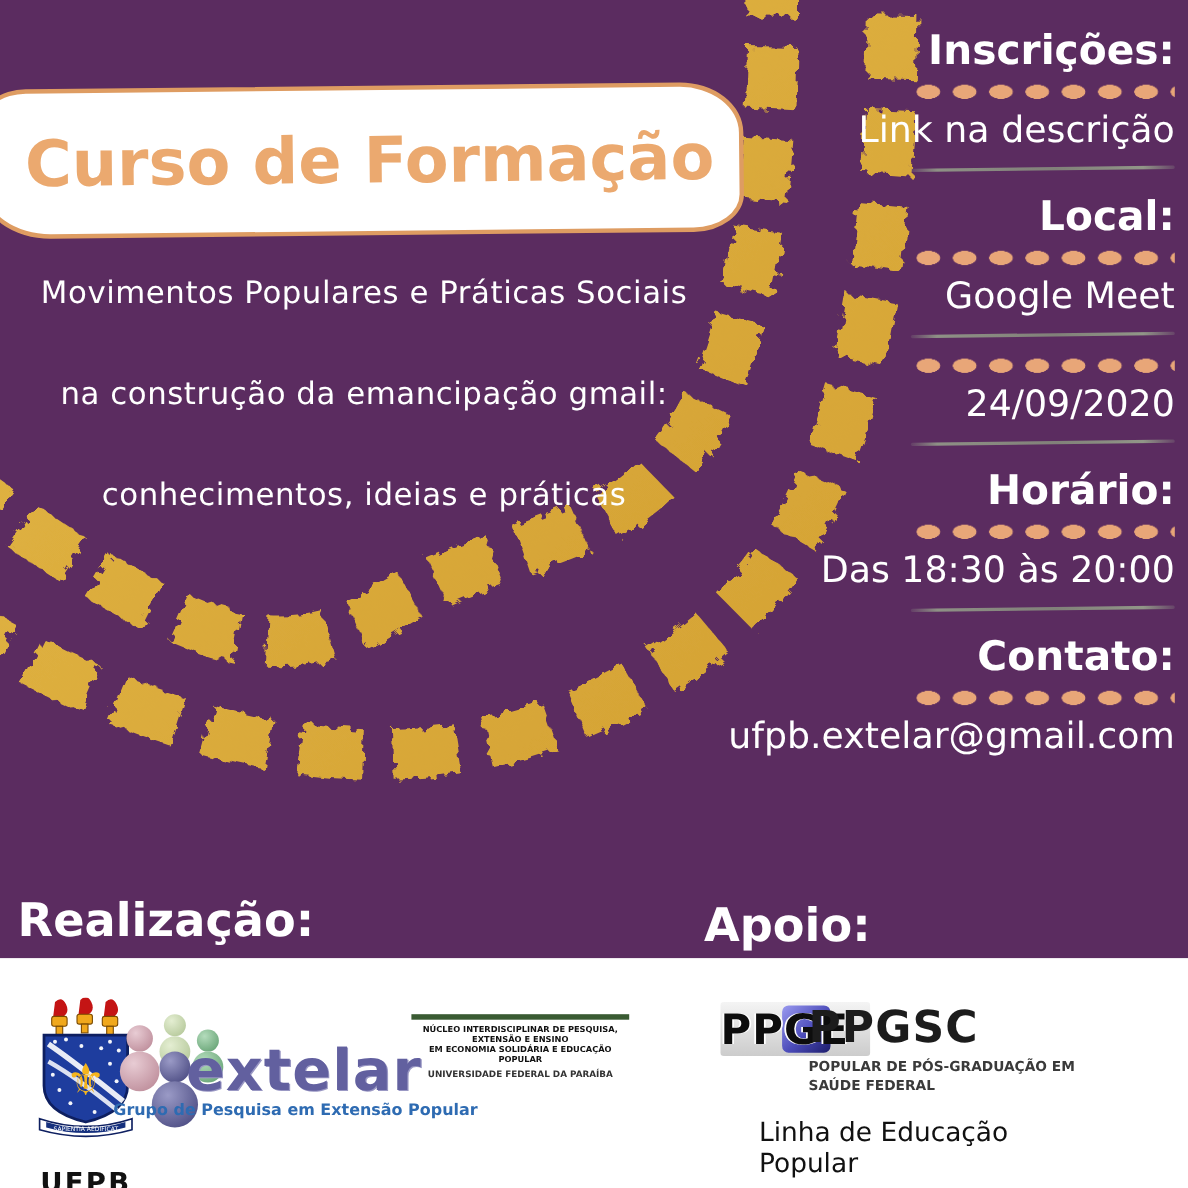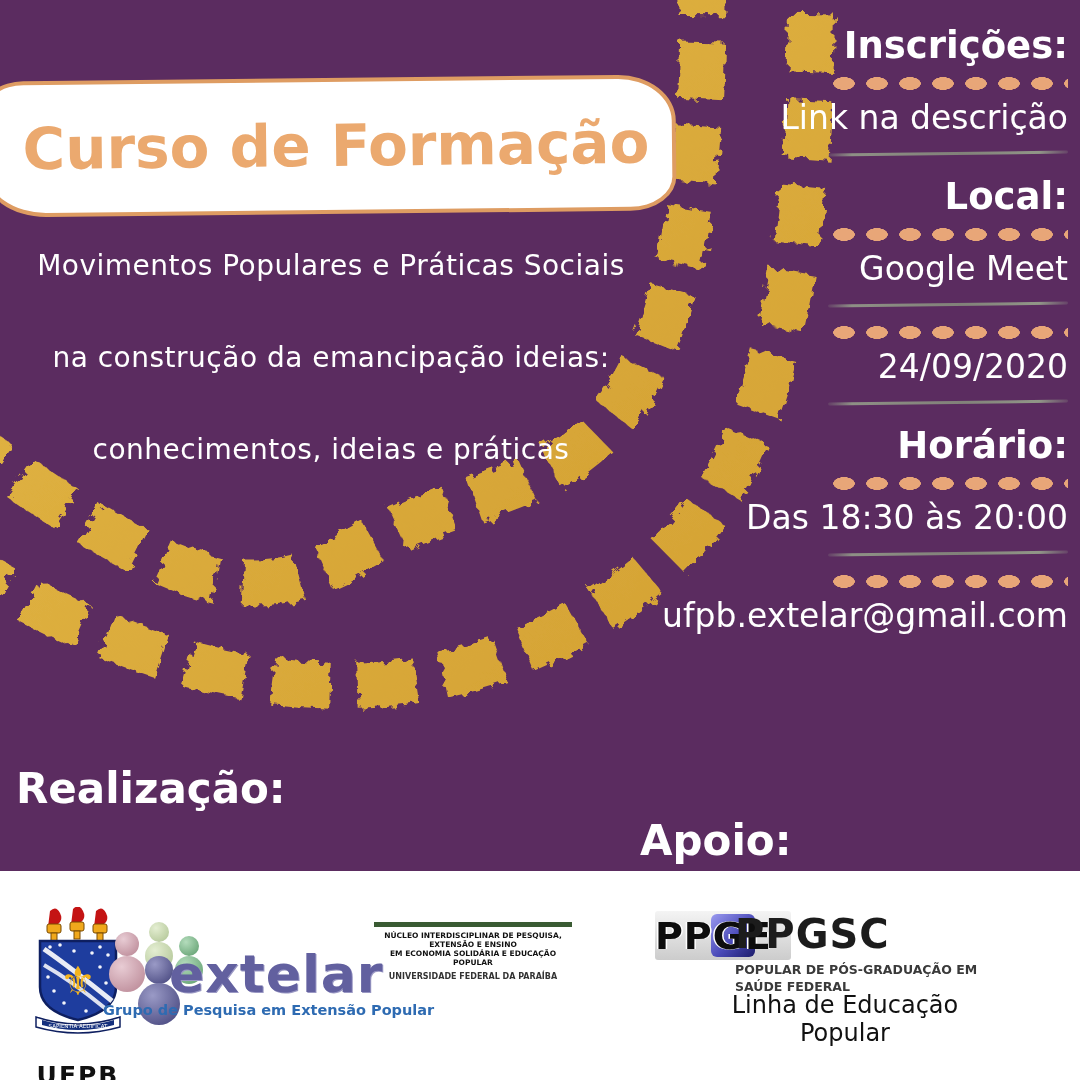--- a/index.html
+++ b/index.html
@@ -38,21 +38,21 @@
   }
   .info .value { color:#ffffff; font-size:33px; line-height:36px; margin-bottom:16px; white-space:nowrap; }
   .info .pencil {
     height:3px; width:240px; margin:0 0 20px auto; border-radius:3px;
     background:linear-gradient(90deg, rgba(151,162,140,.15), rgba(151,162,140,.85) 10%, rgba(139,150,128,.8) 55%, rgba(151,162,140,.9) 88%, rgba(151,162,140,.2));
     transform:rotate(-0.7deg);
   }
 
   
   .credit { position:absolute; z-index:3; color:#fff; font-weight:bold; font-size:42px; }
-  .credit.realizacao { left:16px; top:764px; }
+  .credit.realizacao { left:16px; top:812px; }
   .credit.apoio { left:640px; top:816px; }
 
   
   .footer { position:absolute; z-index:4; left:0; top:871px; width:1080px; height:209px; background:#ffffff; }
 
   .ufpb { position:absolute; left:30px; top:36px; width:96px; text-align:center; }
   .ufpb .acronym { font-size:25px; font-weight:bold; color:#111; letter-spacing:2px; margin-top:18px; }
 
   .extelar { position:absolute; left:103px; top:47px; width:268px; height:110px; }
   .extelar .word { position:absolute; left:66px; top:26px; font-size:52px; font-weight:800; color:#62609F; letter-spacing:1px; text-shadow:1px 1px 0 #9a98c4; }
@@ -69,21 +69,21 @@
     display:flex; align-items:center; justify-content:flex-start; overflow:hidden; }
   .ppge .gsq { position:absolute; left:56px; top:3px; width:44px; height:43px; border-radius:6px;
     background:linear-gradient(135deg,#9a9af0 0%,#4a4ab8 55%,#1d1d6b 100%); }
   .ppge .word { position:relative; font-size:38px; font-weight:900; color:#0d0d0d; letter-spacing:1px;
     text-shadow:-1.5px 0 #ffffff, 1.5px 0 #ffffff; }
 
   .ppgsc { position:absolute; right:45px; top:42px; width:300px; }
   .ppgsc .word { font-size:40px; font-weight:900; color:#1c1c1c; letter-spacing:1px; line-height:42px; }
   .ppgsc .prog { font-size:12.5px; font-weight:bold; color:#3a3a3a; line-height:17px; margin-top:6px; }
 
-  .linha { position:absolute; left:690px; top:120px; width:310px; text-align:center; font-size:24px; color:#111; }
+  .linha { position:absolute; left:690px; top:144px; width:310px; font-size:24px; color:#111; }
 </style>
 </head>
 <body>
 
 <div class="poster">
 
   <svg class="garlands" width="1080" height="1080" viewBox="0 0 1080 1080">
     <defs>
       <linearGradient id="gold" x1="0" y1="0" x2="1" y2="1">
         <stop offset="0" stop-color="#E6BC4A"></stop>
@@ -99,21 +99,21 @@
       <path d="M 812 -60 C 815 230, 782 462, 652 572 C 575 638, 462 688, 335 686 C 225 683, 112 650, -25 572" stroke-dasharray="58 28" stroke-dashoffset="12"></path>
     </g>
   </svg>
 
   <div class="banner">
     <h1>Curso de Formação</h1>
   </div>
 
   <div class="subtitle">
     <div class="line">Movimentos Populares e Práticas Sociais</div>
-    <div class="line">na construção da emancipação ideias:</div>
+    <div class="line">na construção da emancipação gmail:</div>
     <div class="line">conhecimentos, ideias e práticas</div>
   </div>
 
   <aside class="info">
     <div class="label">Inscrições:</div>
     <div class="dots"></div>
     <div class="value">Link na descrição</div>
     <div class="pencil"></div>
 
     <div class="label">Local:</div>
@@ -123,20 +123,21 @@
 
     <div class="dots"></div>
     <div class="value">24/09/2020</div>
     <div class="pencil"></div>
 
     <div class="label">Horário:</div>
     <div class="dots"></div>
     <div class="value">Das 18:30 às 20:00</div>
     <div class="pencil"></div>
 
+    <div class="label">Contato:</div>
     <div class="dots"></div>
     <div class="value">ufpb.extelar@gmail.com</div>
   </aside>
 
   <div class="credit realizacao">Realização:</div>
   <div class="credit apoio">Apoio:</div>
 
   <footer class="footer">
 
     <div class="ufpb">

